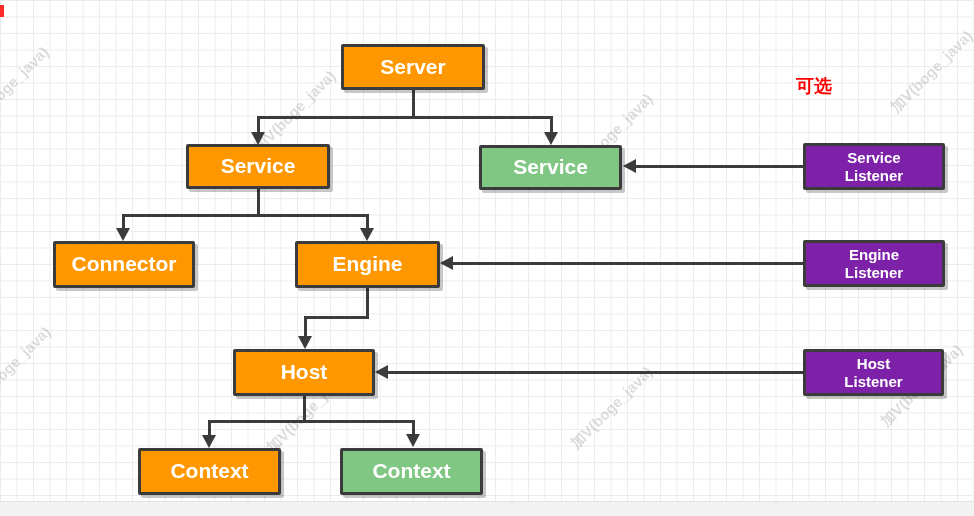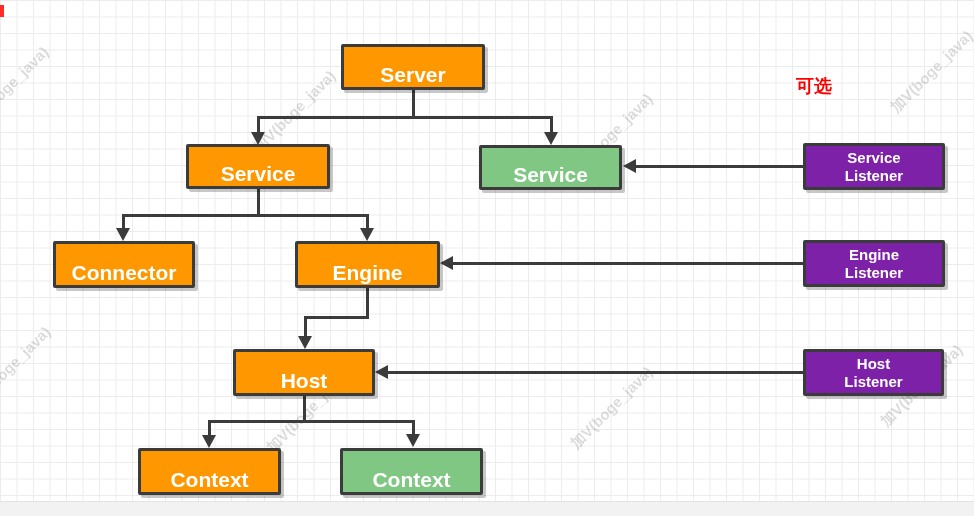--- a/index.html
+++ b/index.html
@@ -18,21 +18,21 @@
     position: absolute;
     box-sizing: border-box;
     border: 3px solid var(--line, #3b3b3b);
     border-radius: 2px;
     display: flex; flex-direction: column;
     align-items: center; justify-content: center;
     color: #ffffff; font-weight: bold;
     box-shadow: 3px 3px 0 rgba(0,0,0,0.22);
     line-height: 1.15;
   }
-  .node.big { font-size: 21px; justify-content: flex-end; }
+  .node.big { font-size: 21px; }
   .node.small { font-size: 15px; }
   .orange { background: var(--orange, #FF9800); }
   .green  { background: var(--green,  #81C784); }
   .purple { background: var(--purple, #7D22A8); }
   .edge {
     position: absolute;
     background: var(--line, #3b3b3b);
   }
   .arrow { position: absolute; width: 0; height: 0; }
   .arrow.down {

